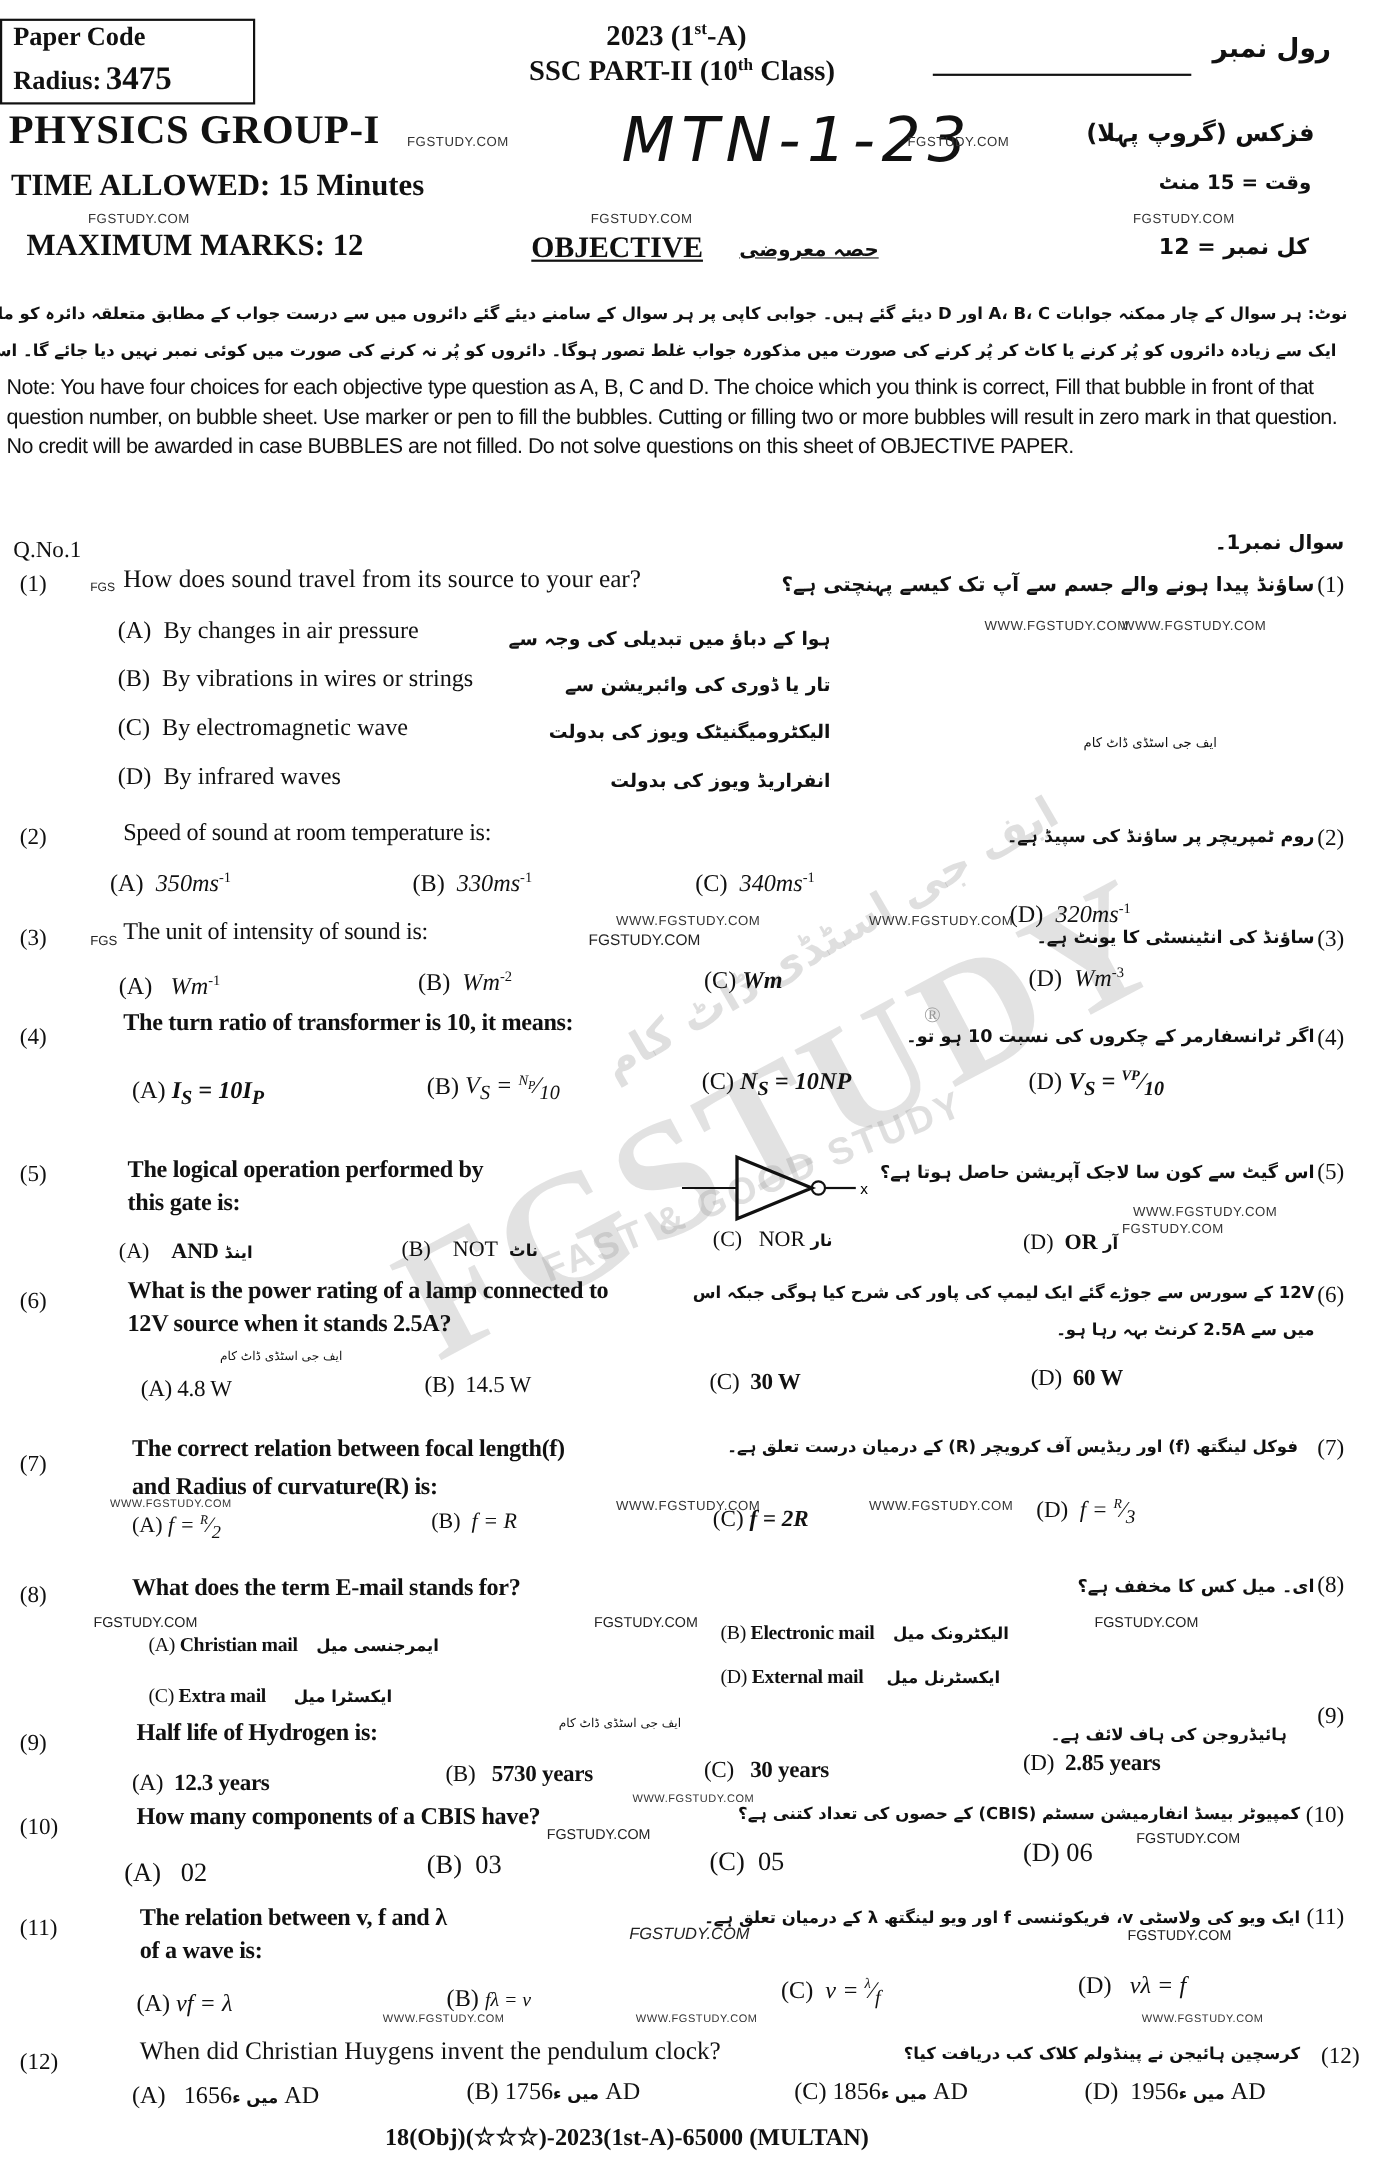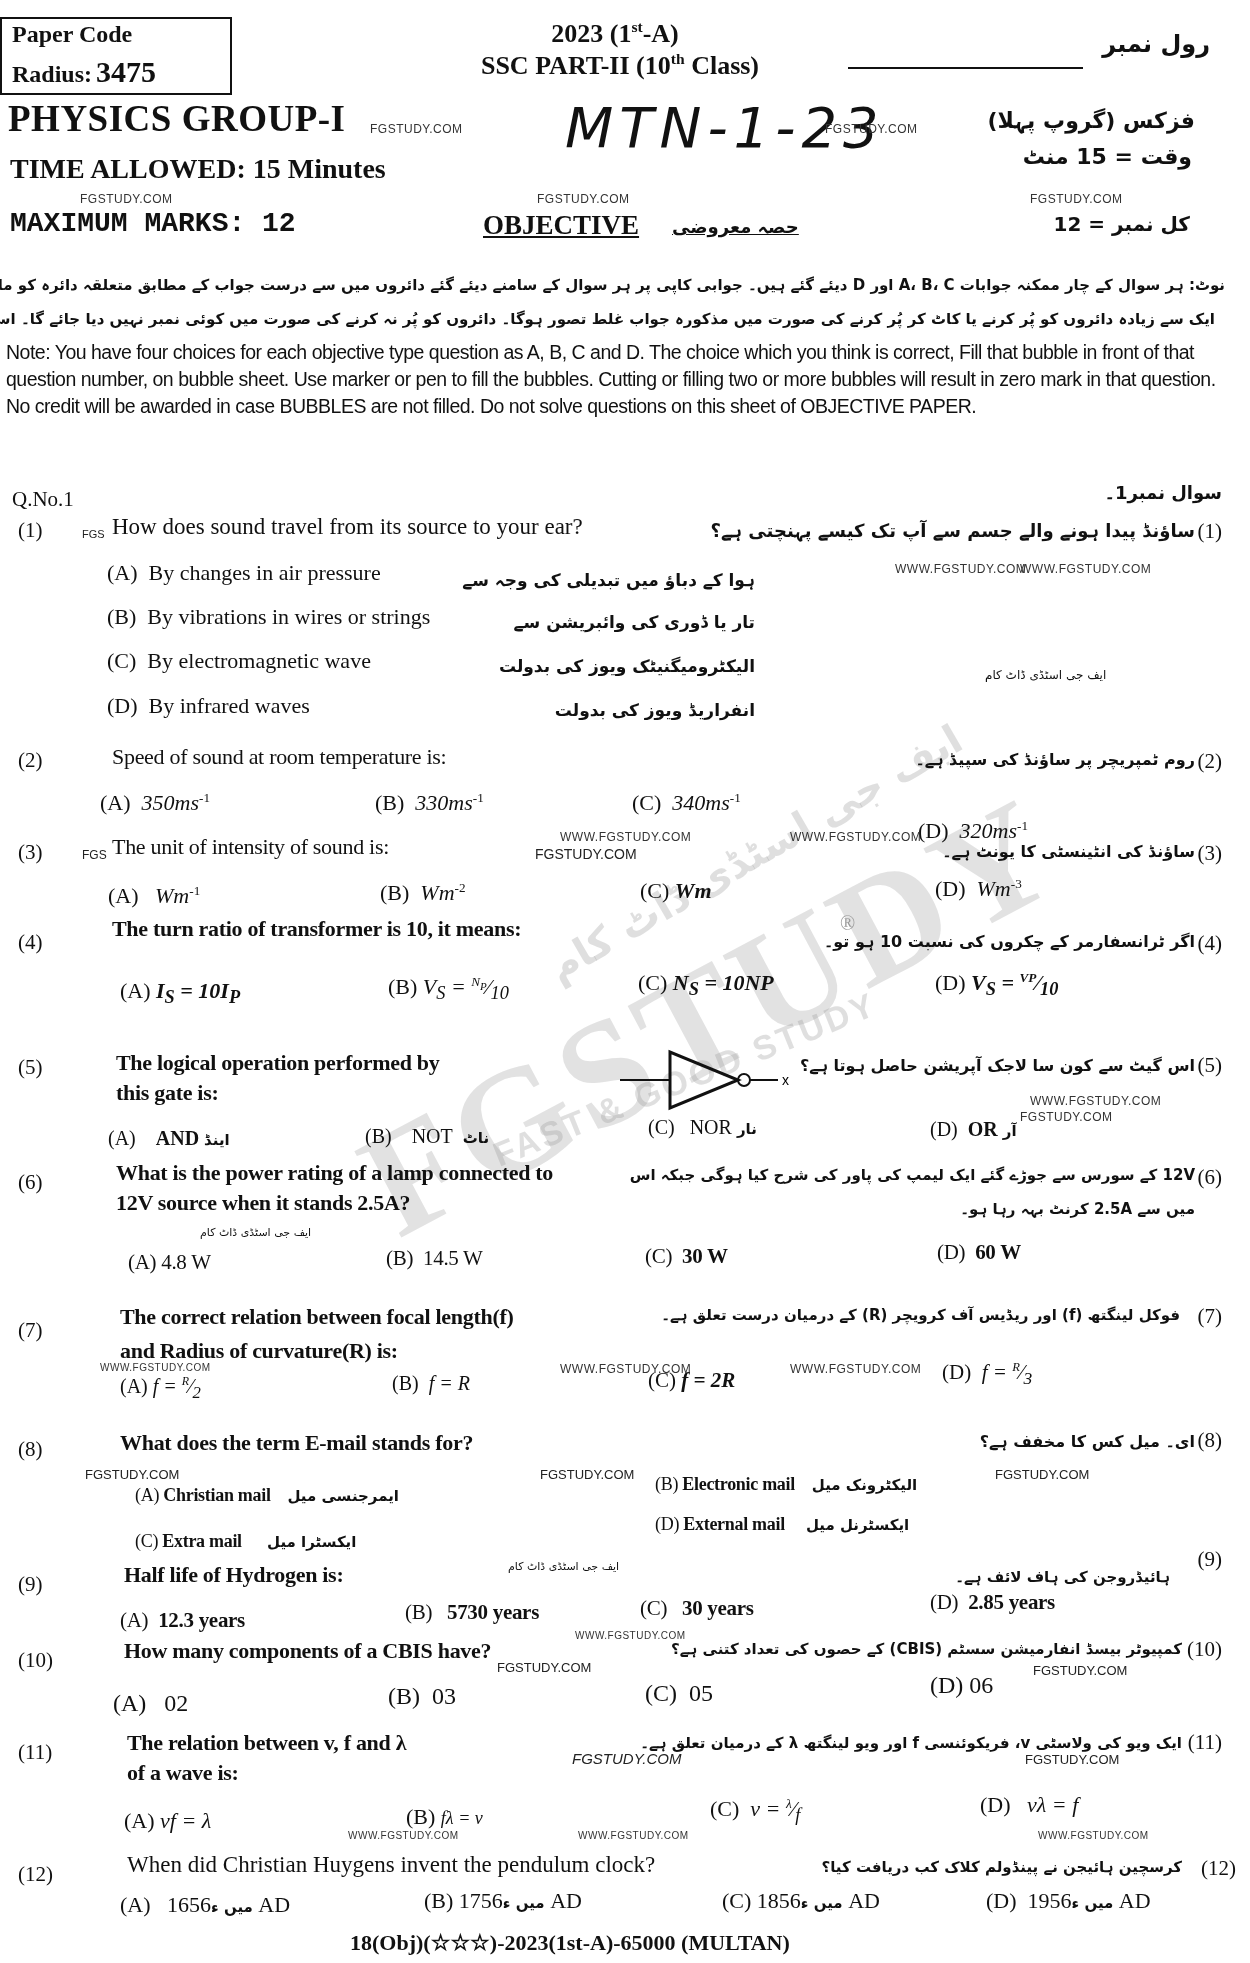--- a/index.html
+++ b/index.html
@@ -70,27 +70,27 @@
 
 <div class="abs head-lg" style="left:8px; top:97px;">PHYSICS  GROUP-I</div>
 <div class="abs wm-sm" style="left:370px; top:122px;">FGSTUDY.COM</div>
 
 <div class="abs handwritten" style="left:565px; top:95px;">MTN-1-23</div>
 <div class="abs wm-sm" style="left:825px; top:122px;">FGSTUDY.COM</div>
 
 <div class="abs urdu" style="right:55px; top:108px; font-size:22px;">فزکس (گروپ پہلا)</div>
 
 <div class="abs head-md" style="left:10px; top:153px;">TIME ALLOWED: 15 Minutes</div>
-<div class="abs urdu" style="right:58px; top:144px; font-size:22px;">وقت = 15 منٹ</div>
+<div class="abs urdu" style="right:58px; top:156px; font-size:18px;">وقت = 15 منٹ</div>
 
 <div class="abs wm-sm" style="left:80px; top:192px;">FGSTUDY.COM</div>
 <div class="abs wm-sm" style="left:537px; top:192px;">FGSTUDY.COM</div>
 <div class="abs wm-sm" style="left:1030px; top:192px;">FGSTUDY.COM</div>
 
-<div class="abs head-md" style="left:10px; top:208px;font-family:Liberation Mono, monospace;">MAXIMUM MARKS: 12</div>
+<div class="abs head-md" style="left:24px; top:208px;">MAXIMUM MARKS: 12</div>
 <div class="abs objective" style="left:483px; top:210px;">OBJECTIVE</div>
 <div class="abs urdu" style="left:672px; top:216px; font-size:18px; text-decoration: underline;">حصہ معروضی</div>
 <div class="abs urdu" style="right:60px; top:212px; font-size:20px;">کل نمبر = 12</div>
 
 <div class="abs urdu" style="right:25px; top:276px; font-size:15px; width:1160px; text-align:right;">نوٹ: ہر سوال کے چار ممکنہ جوابات A، B، C اور D دیئے گئے ہیں۔ جوابی کاپی پر ہر سوال کے سامنے دیئے گئے دائروں میں سے درست جواب کے مطابق متعلقہ دائرہ کو مارکر یا پین سے بھر دیجیے۔</div>
 <div class="abs urdu" style="right:35px; top:310px; font-size:15px; width:1160px; text-align:right;">ایک سے زیادہ دائروں کو پُر کرنے یا کاٹ کر پُر کرنے کی صورت میں مذکورہ جواب غلط تصور ہوگا۔ دائروں کو پُر نہ کرنے کی صورت میں کوئی نمبر نہیں دیا جائے گا۔ اس سوالیہ پرچہ پر سوالات ہرگز حل نہ کریں۔</div>
 <div class="abs note" style="left:6px; top:339px; white-space:normal;">Note:  You have four choices for each objective type question as A, B, C and D.  The choice which you think is correct, Fill that bubble in front of that question number, on bubble sheet.  Use marker or pen to fill the bubbles.  Cutting or filling two or more bubbles will result in zero mark in that question.  No credit will be awarded in case BUBBLES are not filled.  Do not solve questions on this sheet of OBJECTIVE PAPER.</div>
 
 <div class="abs q-num" style="left:12px; top:487px;">Q.No.1</div>
 <div class="abs urdu" style="right:28px; top:482px; font-size:18px;">سوال نمبر1۔</div>

